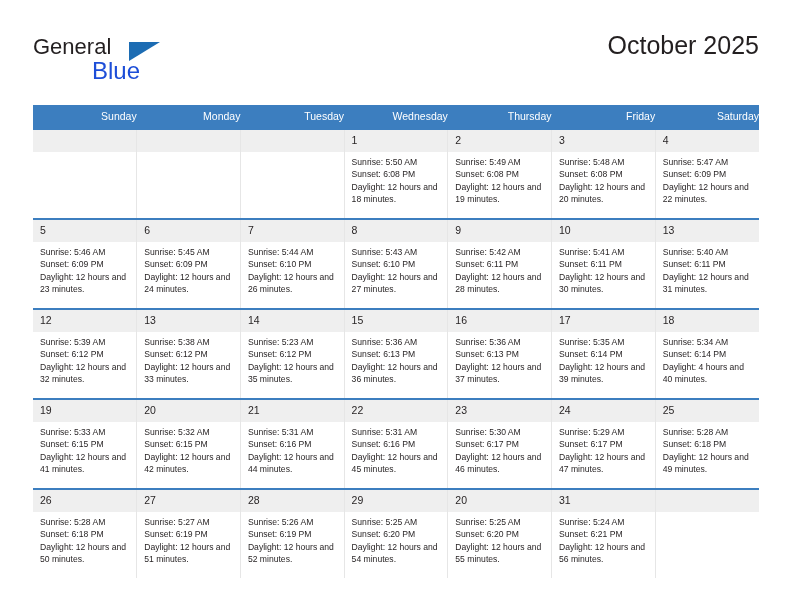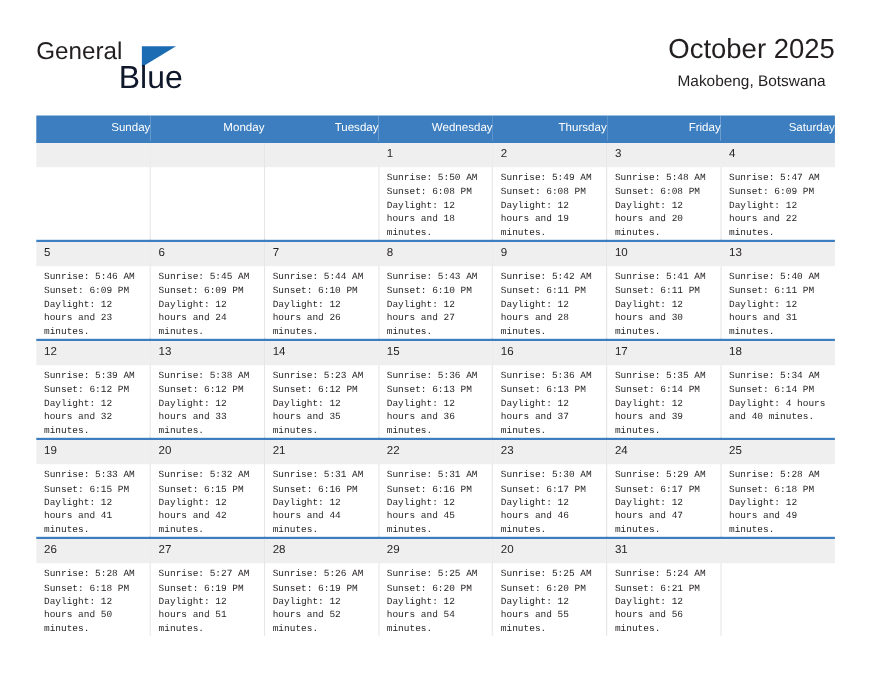--- a/index.html
+++ b/index.html
@@ -48,24 +48,24 @@
     position: absolute;
     left: 96px;
     top: 8px;
     width: 0;
     height: 0;
     border-left: 31px solid #1c6cb3;
     border-bottom: 19px solid transparent;
   }
   .logo-blue {
     position: absolute;
-    left: 75px;
+    left: 59px;
     top: 24px;
-    font-size: 29px;
-    color: #0f172a;
+    font-size: 24px;
+    color: #1d4ed8;
     line-height: 26px;
   }
 
   .title-block {
     position: absolute;
     right: 0;
     top: 0;
     text-align: center;
   }
   .cal-title {
@@ -131,41 +131,39 @@
     background: #efefef;
     color: transparent;
   }
   td.daycell.blank .daynum { background: #efefef; }
 
   .details {
     padding: 4px 6px 0 7px;
     font-size: 8.6px;
     color: #231f20;
     line-height: 12.4px;
-    font-family: Liberation Mono, monospace;
   }
   .details div { white-space: nowrap; }
   .details .wrap { white-space: normal; }
 </style>
 </head>
 <body>
 
 <div class="page">
 
   <div class="header">
 
     <div class="logo">
       <span class="logo-general">General</span>
       <span class="logo-triangle"></span>
       <span class="logo-blue">Blue</span>
     </div>
 
     <div class="title-block">
       <div class="cal-title">October 2025</div>
-      <div class="cal-subtitle">Makobeng, Botswana</div>
     </div>
 
   </div>
 
   <table class="calendar">
     <colgroup>
       <col>
         <col>
         <col>
         <col>

